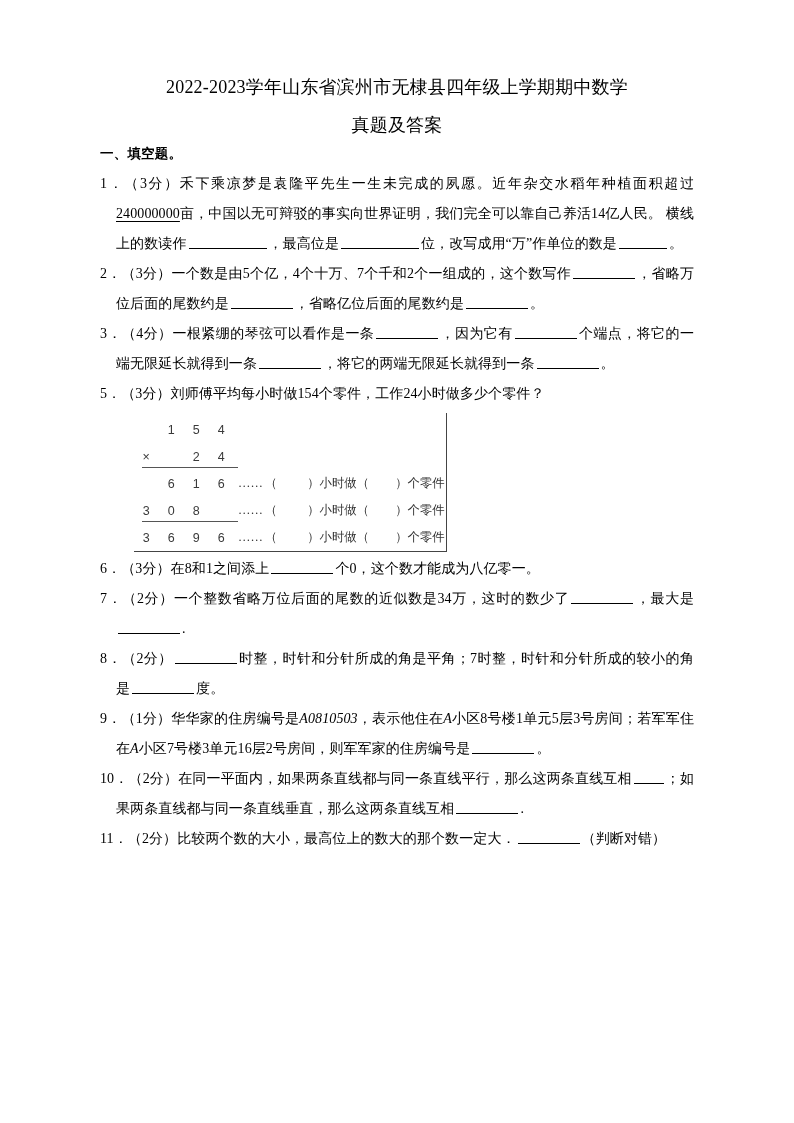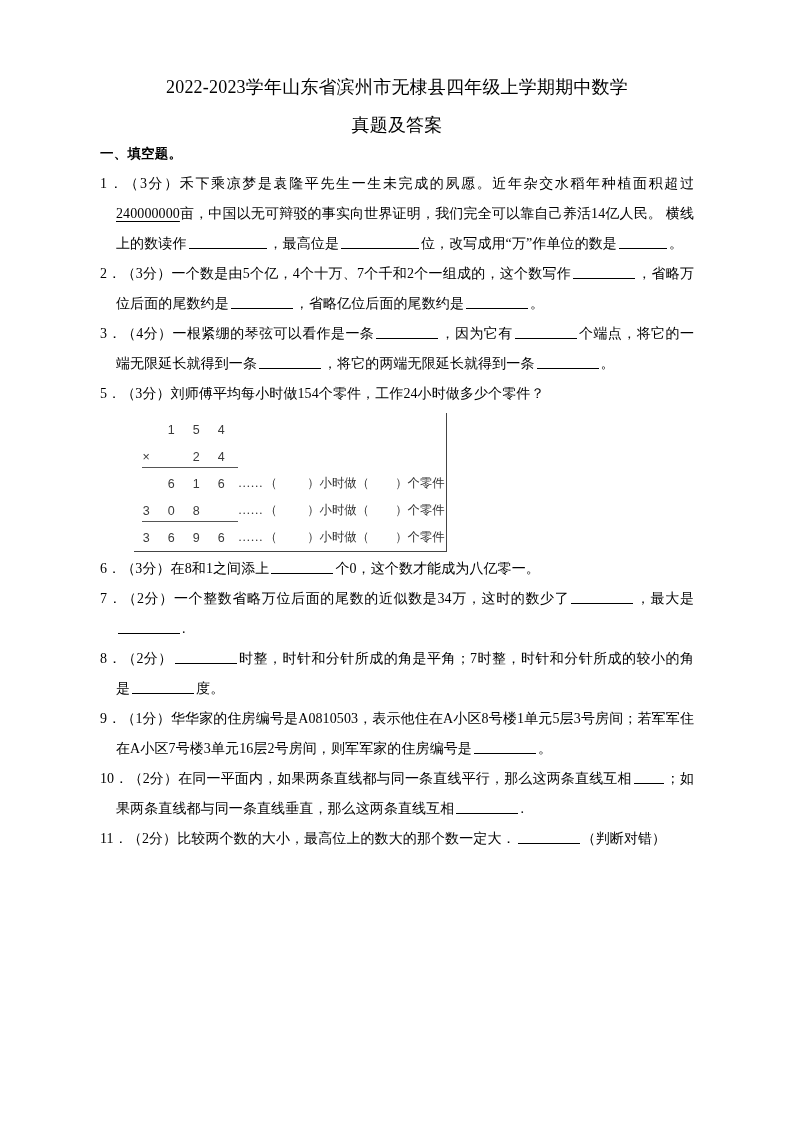--- a/index.html
+++ b/index.html
@@ -57,21 +57,21 @@
     text-indent: -16px;
     letter-spacing: 0.1px;
   }
   .q + .q { margin-top: 0; }
   .qnum { }
   .score { }
   .blank-s { display:inline-block; width: 48px; border-bottom: 1px solid #000; height: 0.9em; vertical-align: -1px; margin: 0 2px; }
   .blank-m { display:inline-block; width: 62px; border-bottom: 1px solid #000; height: 0.9em; vertical-align: -1px; margin: 0 2px; }
   .blank-l { display:inline-block; width: 78px; border-bottom: 1px solid #000; height: 0.9em; vertical-align: -1px; margin: 0 2px; }
   .ul-num { text-decoration: underline; text-underline-offset: 3px; }
-  .ital { }
+  .ital { font-style: italic; }
 
   
   .calc-wrap {
     margin: 4px 0 2px 0;
     padding-left: 6px;
   }
   .calc-box {
     position: relative;
     width: 312px;
     margin-left: 28px;

